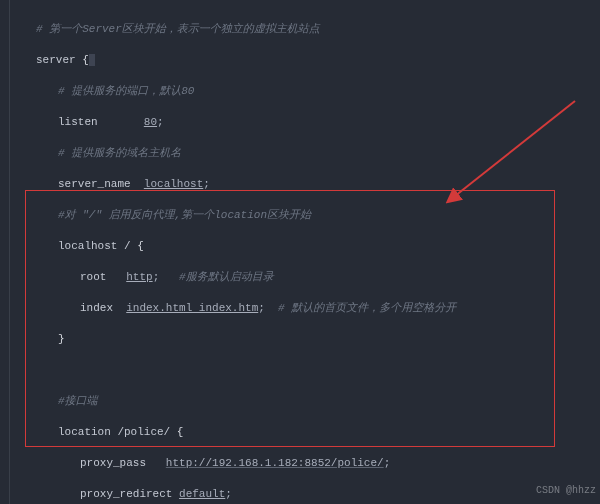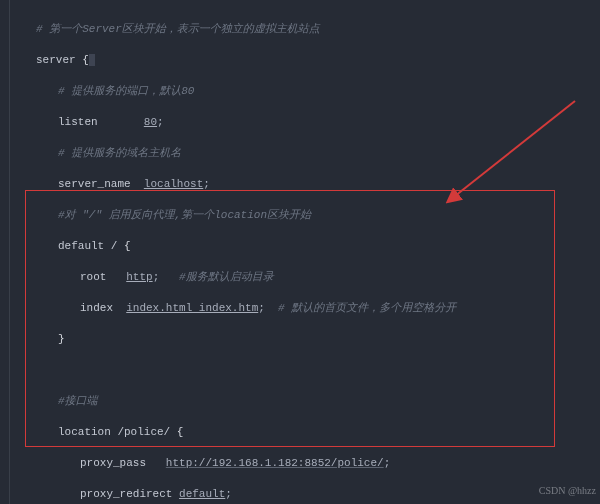--- a/index.html
+++ b/index.html
@@ -32,39 +32,39 @@
       border:1px solid #d33a3a;
       pointer-events:none;
     }
     .arrow {
       position:absolute; top:96px; left:440px;
       pointer-events:none;
     }
     .watermark {
       position:absolute; right:4px; bottom:6px;
       font-size:10px; color:#aeb1b7; opacity:.6;
-      font-family:Liberation Serif, serif; font-style:normal;
+      font-family:Liberation Mono, monospace; font-style:normal;
     }
     .sel { background:#3e4452; }
     .i1{padding-left:22px}.i2{padding-left:44px}.i3{padding-left:66px}
   </style>
 </head>
 <body>
 
 <div class="gutter"></div>
 
 <div class="code">
 <span class="ln i1"><span class="cm"># 第一个Server区块开始，表示一个独立的虚拟主机站点</span></span>
 <span class="ln i1"><span class="kw">server</span> <span class="br">{</span><span class="sel"> </span></span>
 <span class="ln i2"><span class="cm"># 提供服务的端口，默认80</span></span>
 <span class="ln i2"><span class="kw">listen</span>       <span class="str">80</span>;</span>
 <span class="ln i2"><span class="cm"># 提供服务的域名主机名</span></span>
 <span class="ln i2"><span class="kw">server_name</span>  <span class="str">localhost</span>;</span>
 <span class="ln i2"><span class="cm">#对 "/" 启用反向代理,第一个location区块开始</span></span>
-<span class="ln i2"><span class="kw">default / </span><span class="br">{</span></span>
+<span class="ln i2"><span class="kw">localhost / </span><span class="br">{</span></span>
 <span class="ln i3"><span class="kw">root</span>   <span class="str">http</span>;   <span class="cm">#服务默认启动目录</span></span>
 <span class="ln i3"><span class="kw">index</span>  <span class="str">index.html index.htm</span>;  <span class="cm"># 默认的首页文件，多个用空格分开</span></span>
 <span class="ln i2"><span class="br">}</span></span>
 <span class="ln"> </span>
 <span class="ln i2"><span class="cm">#接口端</span></span>
 <span class="ln i2"><span class="kw">location /police/ </span><span class="br">{</span></span>
 <span class="ln i3"><span class="kw">proxy_pass</span>   <span class="str url">http://192.168.1.182:8852/police/</span>;</span>
 <span class="ln i3"><span class="kw">proxy_redirect</span> <span class="str">default</span>;</span>
 
 

